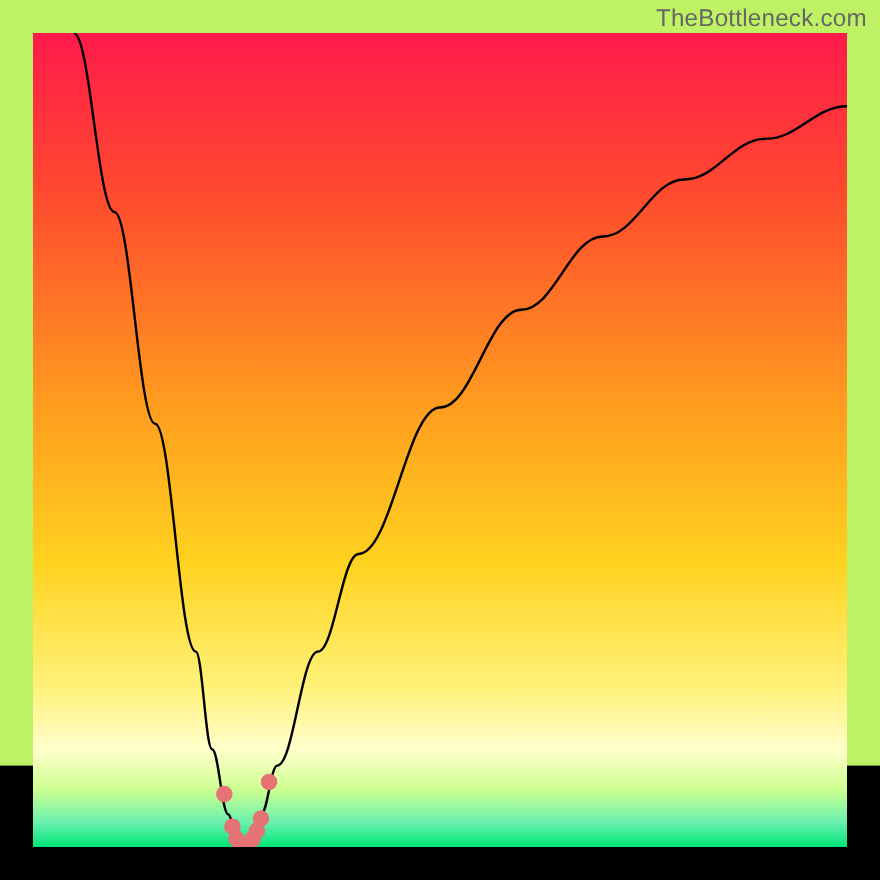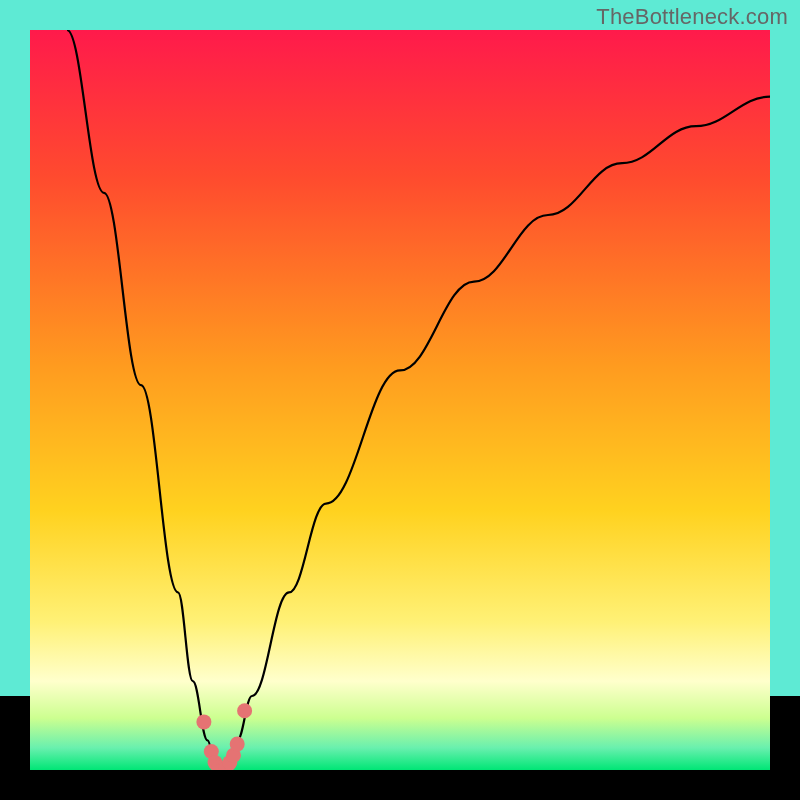--- a/index.html
+++ b/index.html
@@ -8,21 +8,21 @@
     width: 800px;
     height: 800px;
     overflow: hidden;
     background: #000;
     font-family: Arial, Helvetica, sans-serif;
   }
   .frame {
     position: absolute;
     top: 0; left: 0;
     width: 800px; height: 696px;
-    background: #5eead4;
+    background: #bef264;
     text-align: right;
   }
   .plot-area {
     position: absolute;
     top: 30px;
     left: 30px;
     width: 740px;
     height: 740px;
     overflow: hidden;
   }

